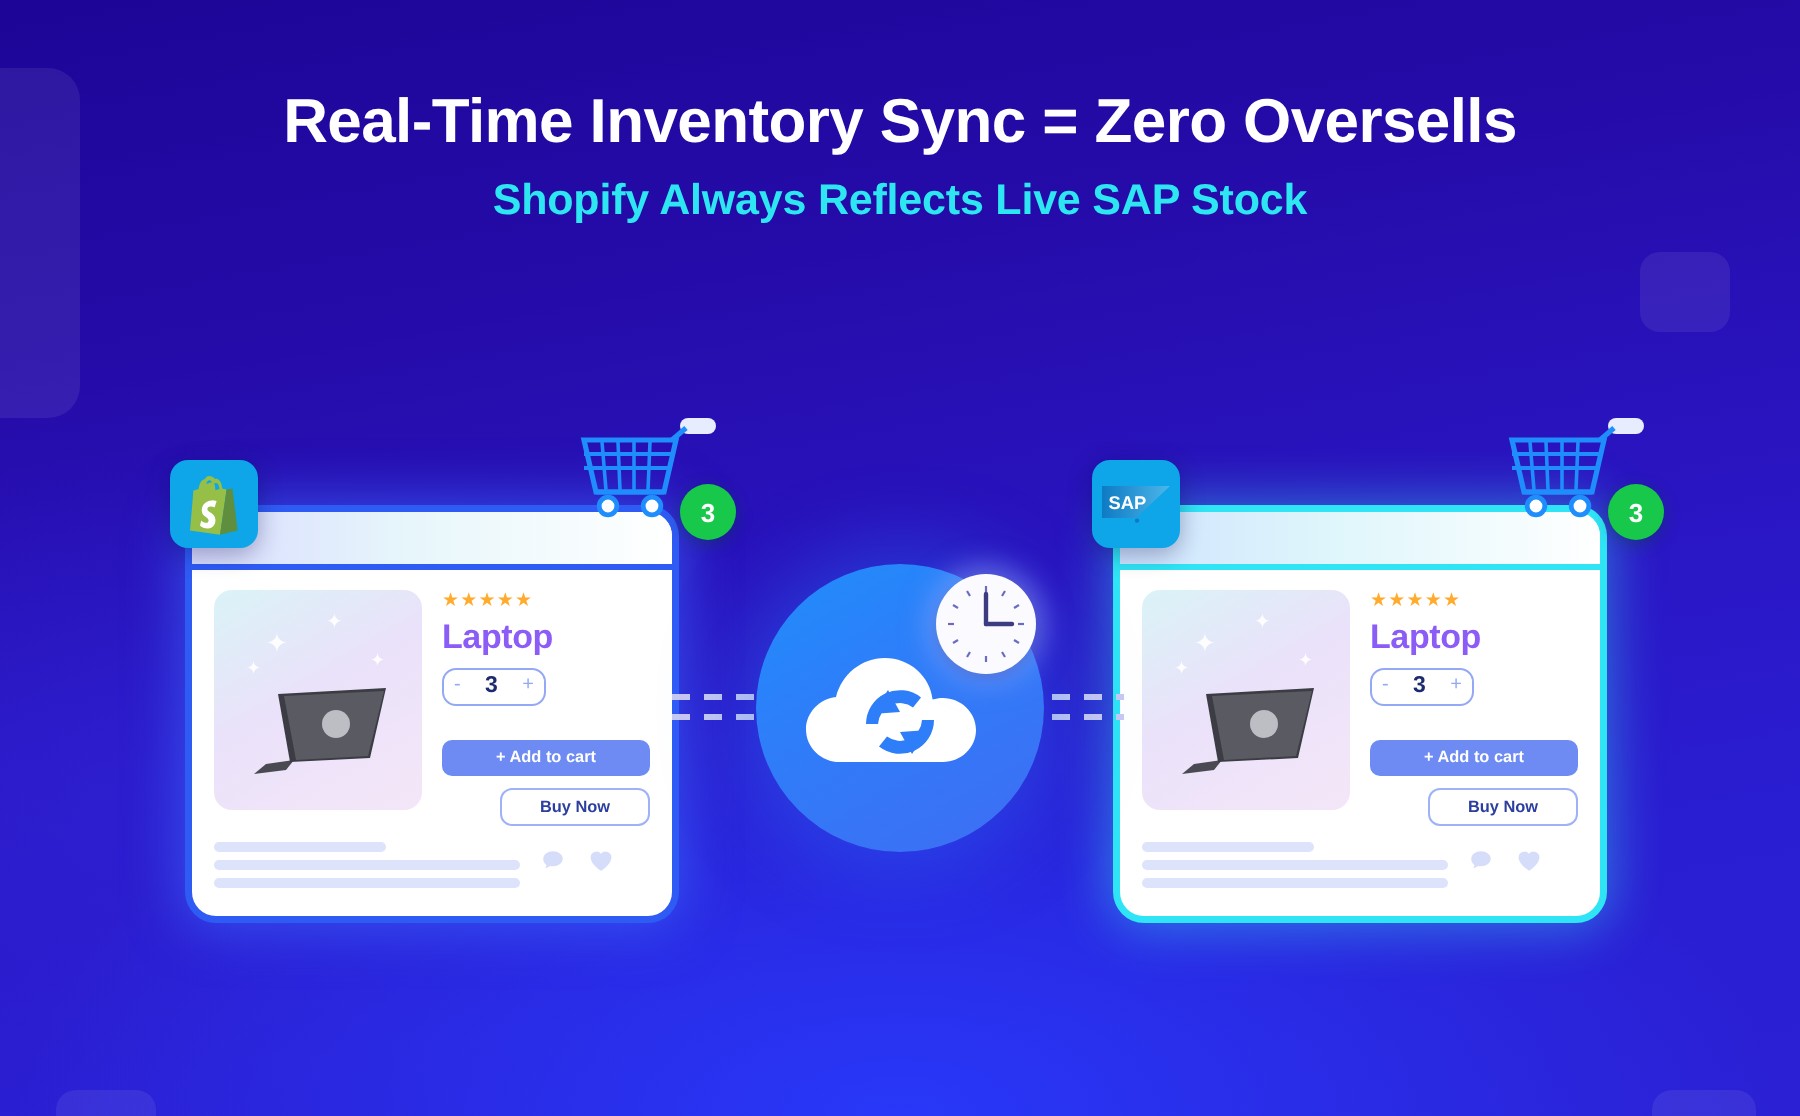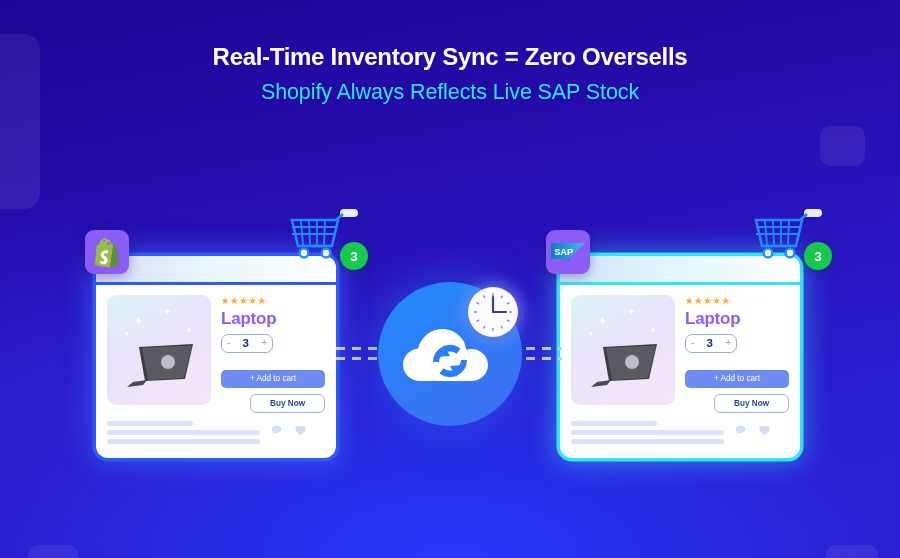--- a/index.html
+++ b/index.html
@@ -17,25 +17,25 @@
   
   .deco { position:absolute; background:rgba(255,255,255,0.075); border-radius:14px; }
   .deco-left-tall { left:-22px; top:34px; width:62px; height:175px; border-radius:16px; }
   .deco-right-sq  { left:820px; top:126px; width:45px; height:40px; border-radius:10px; }
   .deco-bl        { left:28px;  top:545px; width:50px; height:42px; border-radius:10px; }
   .deco-br        { left:826px; top:545px; width:52px; height:42px; border-radius:10px; }
 
   
   .heading-wrap { position:absolute; top:44px; left:0; width:900px; text-align:center; }
   h1.title {
-    font-size:24px; line-height:1.12; font-weight:bold; color:#ffffff;
+    font-size:31px; line-height:1.12; font-weight:bold; color:#ffffff;
     letter-spacing:-0.3px;
   }
   .subtitle {
-    margin-top:9px; font-size:21.5px; font-weight:normal; color:#2ee6f2;
+    margin-top:9px; font-size:21.5px; font-weight:bold; color:#2ee6f2;
     letter-spacing:-0.1px;
   }
 
   
   .scene { position:absolute; left:0; top:0; width:900px; height:558px; }
 
   
   .card-unit { position:absolute; width:240px; }
   .card-unit.left  { left:96px;  top:256px; }
   .card-unit.right { left:560px; top:256px; }
@@ -83,41 +83,41 @@
   .stepper {
     margin-top:5px; width:52px; height:19px; border:1.4px solid #93a9f5;
     border-radius:7px; display:flex; align-items:center; justify-content:space-between;
     padding:0 5px; background:#fff;
   }
   .stepper .sg { color:#93a9f5; font-size:10px; line-height:1; }
   .stepper .qty { font-size:11.5px; font-weight:bold; color:#1c2a6e; }
 
   .btn-add {
     margin-top:17px; height:18px; border-radius:5px; background:#6d8bf3;
-    color:#fff; font-size:8.2px; font-weight:normal; display:flex;
+    color:#fff; font-size:8.2px; font-weight:bold; display:flex;
     align-items:center; justify-content:center;
   }
   .btn-buy {
     margin-top:6px; height:19px; border-radius:6px; background:#fff;
     border:1.3px solid #9db2f7; color:#2c3f9e; font-size:8.2px; font-weight:bold;
     display:flex; align-items:center; justify-content:center;margin-left:29px;
   }
 
   .card-foot { padding:8px 11px 10px 11px; display:flex; align-items:flex-start; gap:10px; }
   .skel-wrap { flex:1 1 auto; }
   .skel { height:5px; border-radius:3px; background:#dde3fb; margin-bottom:4px; }
   .skel.w1 { width:56%; }
   .skel.w2 { width:100%; }
   .skel.w3 { width:100%; }
   .foot-icons { display:flex; gap:11px; padding-top:3px; padding-right:18px; }
   .ic-bub, .ic-heart { width:13px; height:13px; }
 
   
   .logo-tile {
-    position:absolute; width:44px; height:44px; border-radius:9px; background:#8b5cf6;
+    position:absolute; width:44px; height:44px; border-radius:9px; background:#0ea5e9;
     box-shadow:0 3px 12px rgba(5,0,60,0.32); display:flex; align-items:center;
     justify-content:center; z-index:6;
   }
   .logo-tile.left  { left:85px;  top:230px; }
   .logo-tile.right { left:546px; top:230px; }
 
   
   .cart-unit { position:absolute; width:80px; height:62px; z-index:5; }
   .cart-unit.left  { left:286px; top:206px; }
   .cart-unit.right { left:750px; top:206px; }

